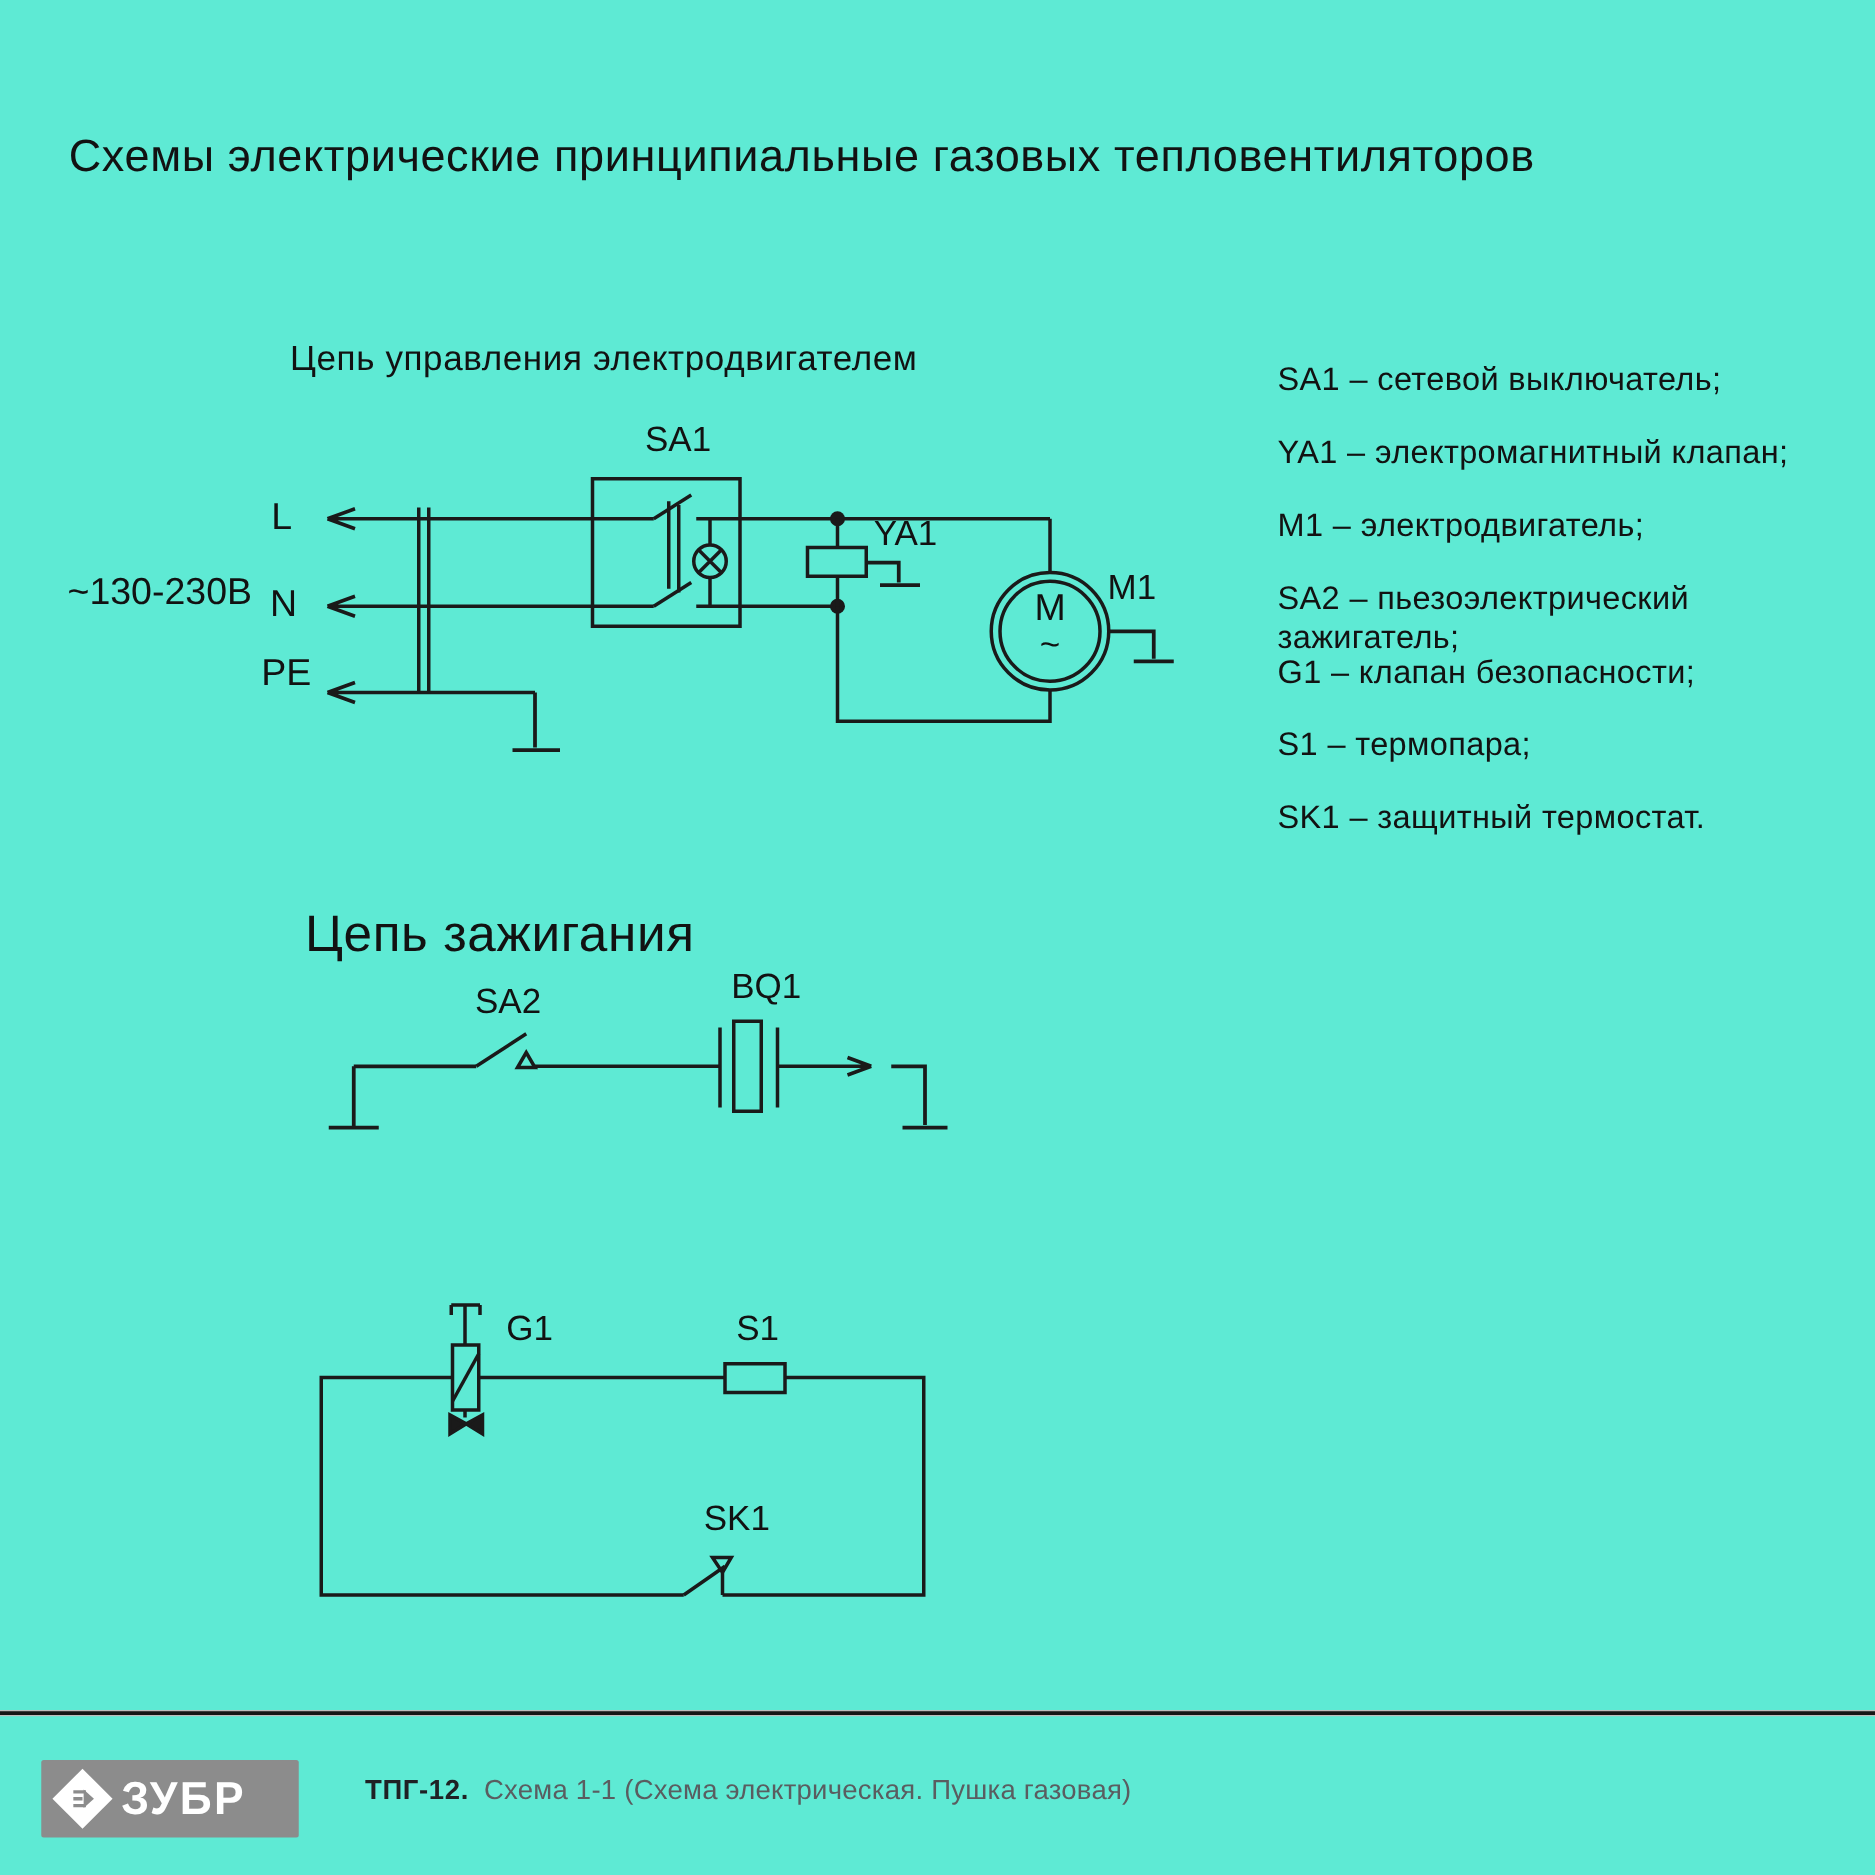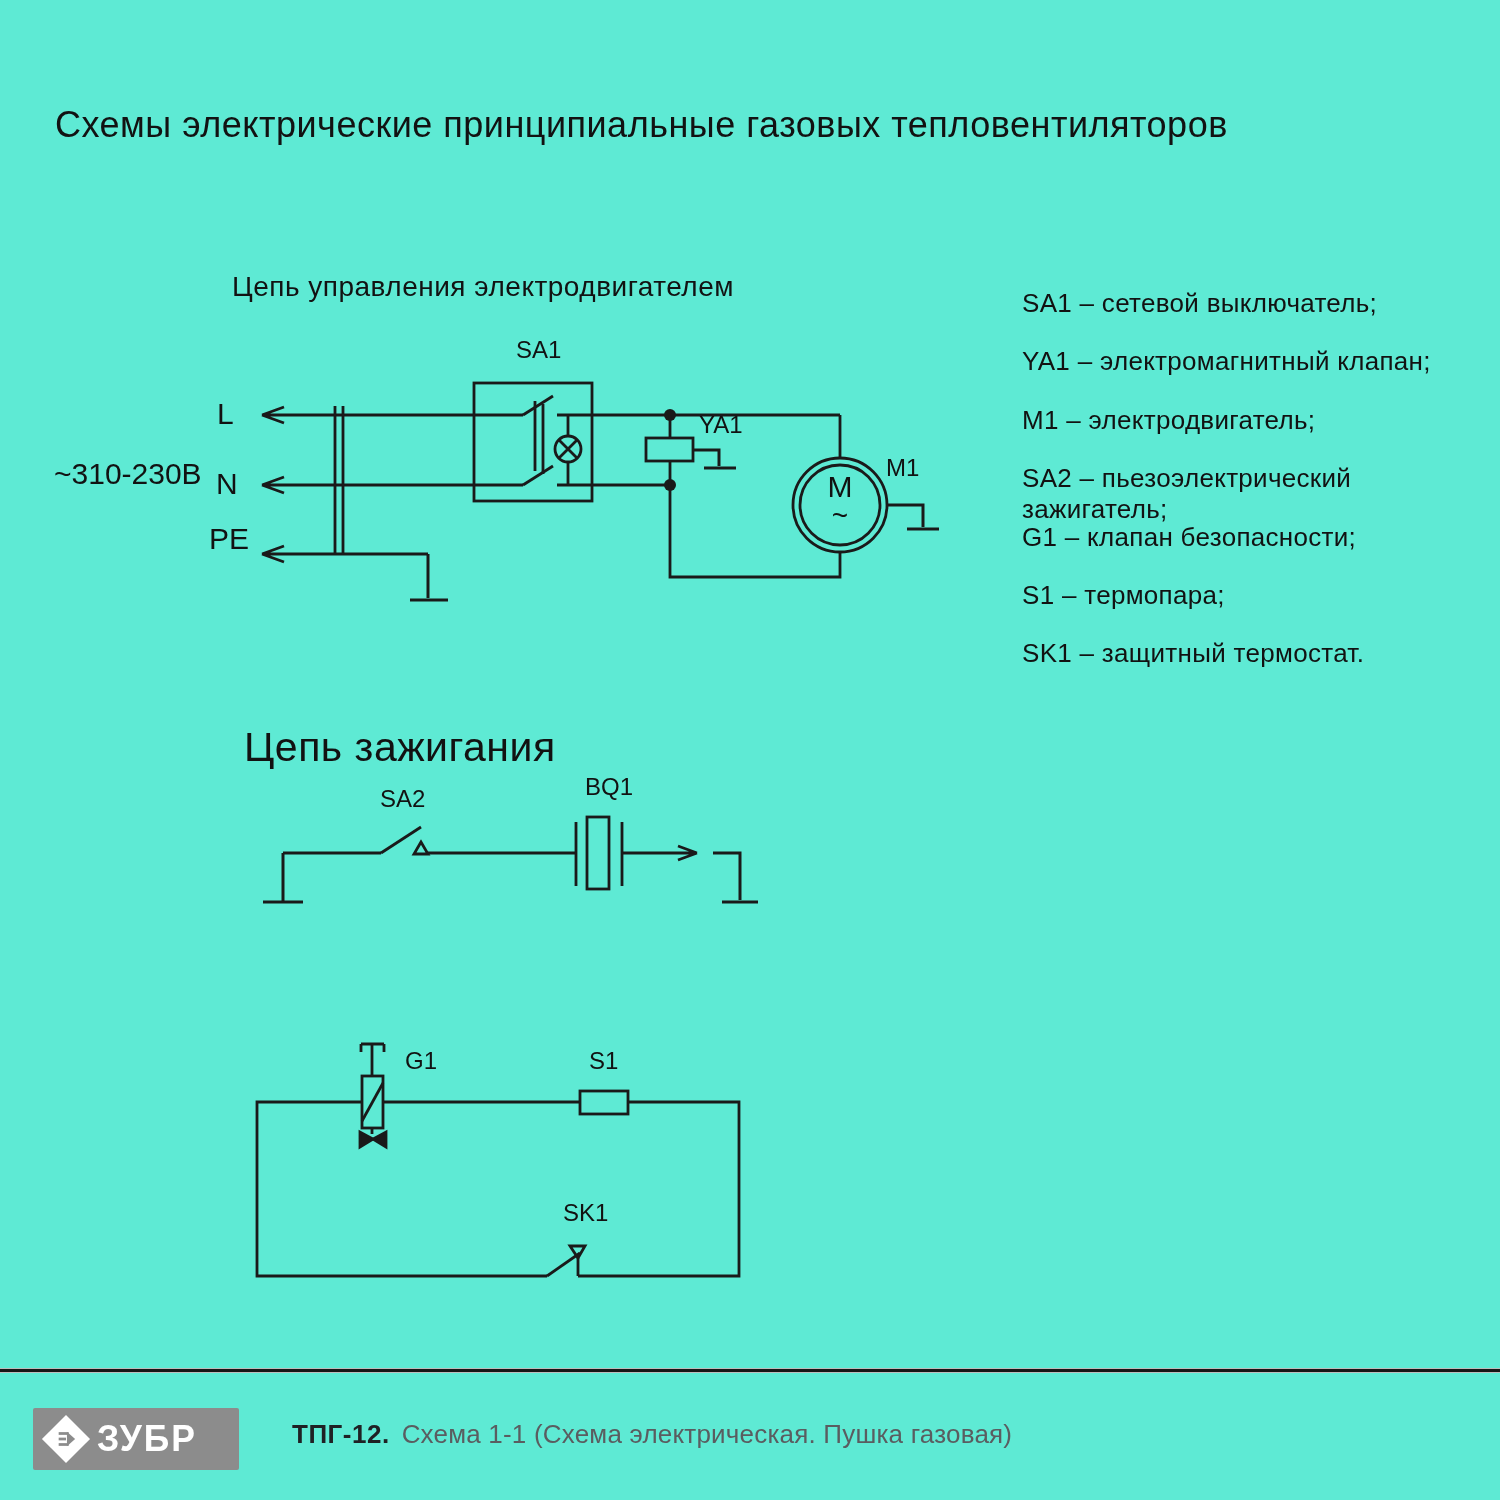--- a/index.html
+++ b/index.html
@@ -4,36 +4,36 @@
 <style>
   html,body{margin:0;padding:0;background:#ffffff;}
   #canvas{
     position:relative;width:1500px;height:1500px;background:#5eead4;overflow:hidden;
     font-family:Liberation Sans, sans-serif;color:#111;
   }
   .abs{position:absolute;white-space:nowrap;}
   .page-title{font-size:36px;letter-spacing:.5px;color:#121212;}
   .section-title{font-size:41px;letter-spacing:.5px;color:#121212;}
   .schlabel{font-size:30px;color:#121212;line-height:1;}
-  .schlabel.small{font-size:24px;}
+  .schlabel.small{font-size:28px;}
   .motor-letter{font-size:30px;width:36px;text-align:center;line-height:1;}
   .motor-ac{font-size:28px;width:36px;text-align:center;line-height:1;}
   .legend{position:absolute;left:1022px;top:288px;width:460px;}
   .legend-item{height:58.4px;font-size:26px;color:#121212;letter-spacing:.3px;}
   #schem{position:absolute;left:0;top:0;}
   .footer-rule{position:absolute;left:0;top:1369px;width:1500px;height:3px;background:#161616;
     box-shadow:0 -1px 0 #bdbdbd,0 1px 0 #bdbdbd;}
   .logo-box{position:absolute;left:33px;top:1408px;width:206px;height:62px;background:#8c8c8c;
     border-radius:2px;display:flex;align-items:center;padding-left:12px;box-sizing:border-box;}
   .logo-diamond{width:34px;height:34px;background:#ffffff;transform:rotate(45deg);
     display:flex;align-items:center;justify-content:center;flex:0 0 auto;margin-left:4px;}
   .logo-diamond svg{transform:rotate(-45deg);}
   .brand{color:#ffffff;font-weight:bold;font-size:37px;letter-spacing:2px;margin-left:14px;
     transform:scaleX(.96);transform-origin:left center;}
-  .footer-text{position:absolute;left:292px;top:1420px;font-size:26px;line-height:1.1;text-align:right;}
+  .footer-text{position:absolute;left:292px;top:1420px;font-size:22px;line-height:1.1;text-align:right;}
   .footer-model{color:#1f2124;font-weight:600;letter-spacing:.5px;}
   .footer-caption{color:#5a5d60;font-weight:300;margin-left:12px;letter-spacing:.2px;}
 </style>
 </head>
 <body>
 
 <div id="canvas">
 
   <div class="abs page-title" style="left:55px;top:104px">Схемы электрические принципиальные газовых тепловентиляторов</div>
 
@@ -101,21 +101,21 @@
       <path d="M386,1132 V1147 L373,1139 Z" fill="#1a1a1a"></path>
 
       <rect x="580" y="1091" width="48" height="23"></rect>
 
       <path d="M547,1276 L580,1253"></path>
       <path d="M570,1246 H585 L578,1258 Z"></path>
       <path d="M578,1258 V1276"></path>
     </g>
   </svg>
 
-  <span class="abs schlabel" style="left:54px;top:459px">~310-230В</span>
+  <span class="abs schlabel" style="left:54px;top:459px">~130-230В</span>
   <span class="abs schlabel" style="left:217px;top:399px">L</span>
   <span class="abs schlabel" style="left:216px;top:469px">N</span>
   <span class="abs schlabel" style="left:209px;top:524px">PE</span>
   <span class="abs schlabel small" style="left:516px;top:338px">SA1</span>
   <span class="abs schlabel small" style="left:699px;top:413px">YA1</span>
   <span class="abs schlabel small" style="left:886px;top:456px">M1</span>
   <span class="abs motor-letter" style="left:822px;top:472px">M</span>
   <span class="abs motor-ac" style="left:822px;top:502px">~</span>
   <span class="abs schlabel small" style="left:380px;top:787px">SA2</span>
   <span class="abs schlabel small" style="left:585px;top:775px">BQ1</span>

